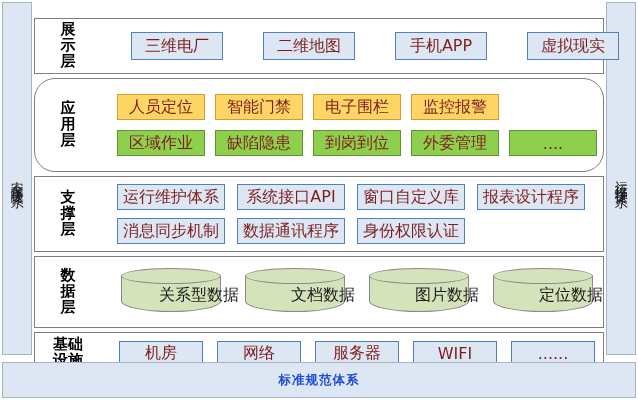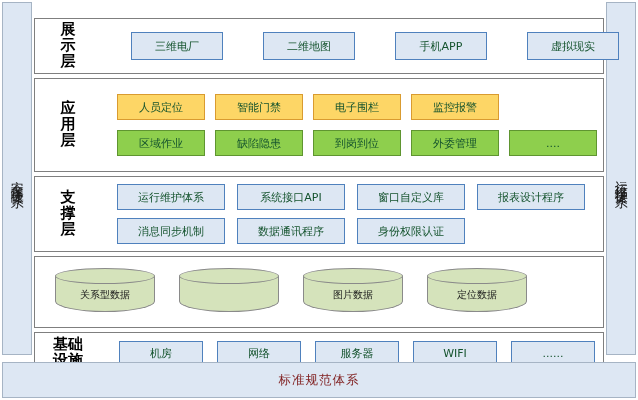--- a/index.html
+++ b/index.html
@@ -50,22 +50,23 @@
     height: 36px;
     background: #dde7f3;
     border: 1px solid #a6b4c4;
     box-sizing: border-box;
     display: flex;
     align-items: center;
     justify-content: center;
   }
   #bottom-bar .bar-text {
     font-size: 12.5px;
-    color: #7f1d1d;
+    color: #1d4ed8;
     letter-spacing: 1px;
+    font-weight: bold;
   }
 
   
   #stack {
     position: absolute;
     left: 34px;
     top: 18px;
     width: 512px;
     height: 356px;
   }
@@ -111,22 +112,22 @@
     align-items: center;
     justify-content: flex-start;
   }
 
   
   .box {
     box-sizing: border-box;
     display: flex;
     align-items: center;
     justify-content: center;
-    font-size: 11px;
-    color: #14532d;
+    font-size: 16px;
+    color: #7f1d1d;
     white-space: nowrap;
     height: 26px;
   }
   .box-blue {
     background: #dde7f3;
     border: 1.2px solid #4f81bd;
   }
   .box-yellow {
     background: #fdd666;
     border: 1.2px solid #d99b30;
@@ -135,21 +136,21 @@
     background: #8ecf4d;
     border: 1.2px solid #5f9530;
   }
 
   
   #layer-presentation { top: 0px; height: 56px; }
   #layer-presentation .box { width: 92px; height: 28px; }
   #layer-presentation .row { gap: 40px; padding-left: 22px; }
 
   
-  #layer-application { top: 60px; height: 94px; }
+  #layer-application { top: 60px; height: 94px; border-radius: 21px; }
   #layer-application .row { gap: 10px; padding-left: 8px; text-align: right; }
   #layer-application .row + .row { margin-top: 10px; }
   #layer-application .box { width: 88px; height: 26px; }
 
   
   #layer-support { top: 158px; height: 76px; }
   #layer-support .row { gap: 12px; padding-left: 8px; }
   #layer-support .row + .row { margin-top: 8px; }
   #layer-support .box { width: 108px; height: 26px; }
 
@@ -189,23 +190,24 @@
   }
   .cyl-text {
     position: absolute;
     left: 0;
     top: 14px;
     width: 100px;
     height: 26px;
     display: flex;
     align-items: center;
     justify-content: center;
-    font-size: 10px;
+    font-size: 16px;
     color: #1a1a1a;
     white-space: nowrap;
+    padding-left: 28px;
   }
 
   
   #layer-infrastructure { top: 314px; height: 42px; }
   #layer-infrastructure .row { gap: 14px; padding-left: 10px; }
   #layer-infrastructure .box { width: 84px; height: 24px; }
 </style>
 </head>
 <body>
 
@@ -269,30 +271,34 @@
         </div>
         <div class="row">
           <div class="box box-blue">消息同步机制</div>
           <div class="box box-blue">数据通讯程序</div>
           <div class="box box-blue">身份权限认证</div>
         </div>
       </div>
     </div>
 
     <div class="layer" id="layer-data">
+      <div class="layer-label">
+        <span class="lbl one-per-line">数据层</span>
+      </div>
       <div class="layer-body">
         <div class="row">
           <div class="cylinder">
             <div class="cyl-body"></div>
             <div class="cyl-top"></div>
             <div class="cyl-text">关系型数据</div>
           </div>
           <div class="cylinder">
             <div class="cyl-body"></div>
             <div class="cyl-top"></div>
+            <div class="cyl-text">文档数据</div>
           </div>
           <div class="cylinder">
             <div class="cyl-body"></div>
             <div class="cyl-top"></div>
             <div class="cyl-text">图片数据</div>
           </div>
           <div class="cylinder">
             <div class="cyl-body"></div>
             <div class="cyl-top"></div>
             <div class="cyl-text">定位数据</div>

